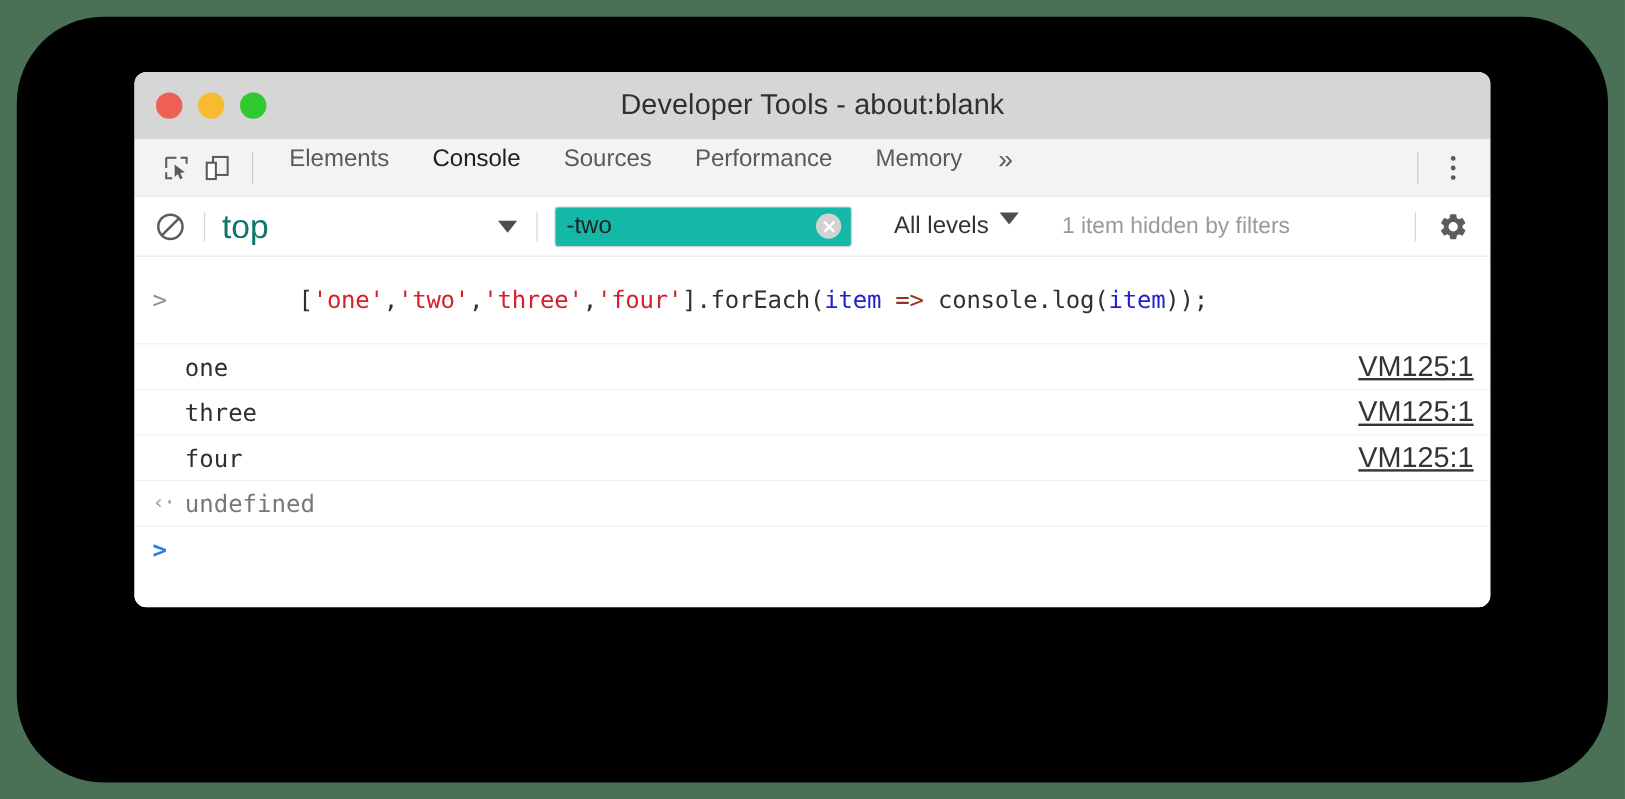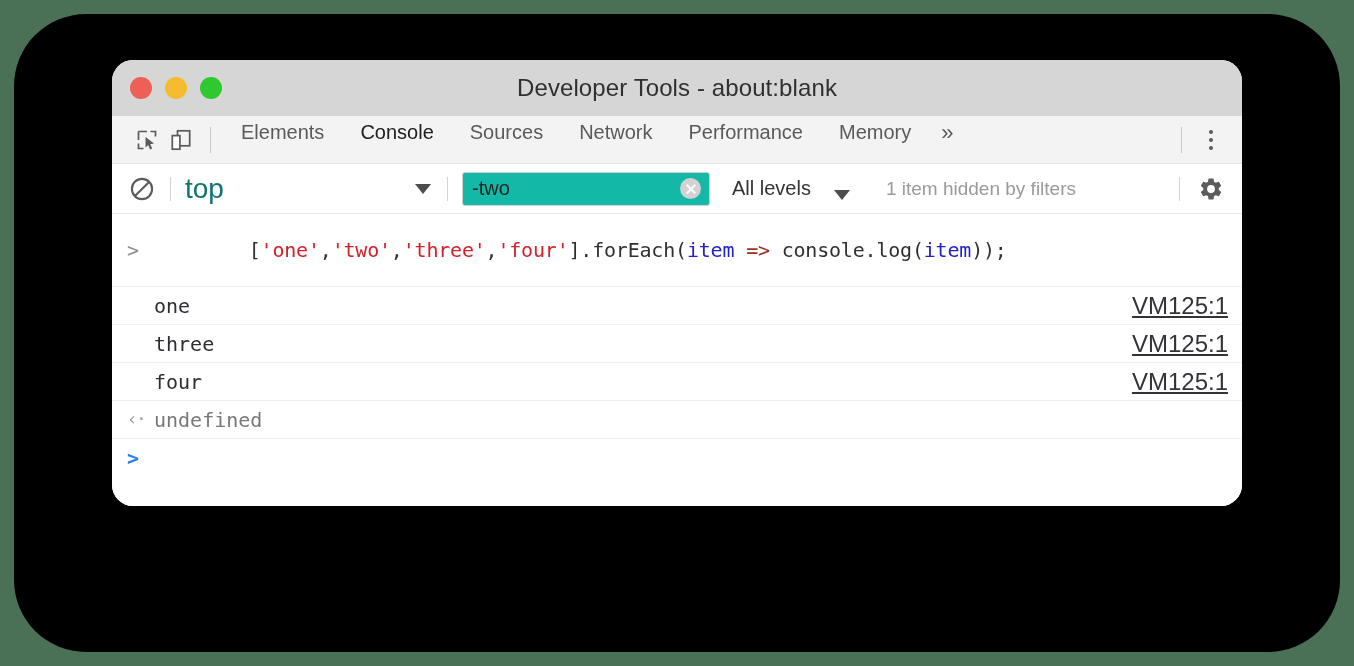--- a/index.html
+++ b/index.html
@@ -33,21 +33,21 @@
     border-radius: 72px;
   }
 
   
   .window {
     position: absolute;
     left: 112px;
     top: 60px;
     width: 1130px;
     height: 446px;
-    border-radius: 21px;
+    border-radius: 10px;
     overflow: hidden;
     background: #ffffff;
     display: flex;
     flex-direction: column;
   }
 
   
   .titlebar {
     position: relative;
     height: 56px;
@@ -234,23 +234,23 @@
     left: 4.5px;
     top: 9.6px;
     width: 12px;
     height: 1.8px;
     background: #ffffff;
   }
   .clear-x::before { transform: rotate(45deg); }
   .clear-x::after  { transform: rotate(-45deg); }
   .levels {
     display: flex;
-    align-items: flex-end;
-    gap: 23px;
-    margin-left: 22px;
+    align-items: flex-start;
+    gap: 9px;
+    margin-left: 35px;
   }
   .levels .lbl {
     font-size: 20px;
     color: #333333;
   }
   .hidden-msg {
     font-size: 19px;
     color: #9a9a9a;
     margin-left: 34px;
     white-space: nowrap;
@@ -348,21 +348,20 @@
       <svg width="24" height="24" viewBox="0 0 24 24">
         <rect x="8.5" y="2.8" width="12.2" height="15" fill="none" stroke="#5a5a5a" stroke-width="1.7"></rect>
         <rect x="3.3" y="7.6" width="7.6" height="13.6" fill="#ffffff" stroke="#5a5a5a" stroke-width="1.7"></rect>
       </svg>
     </div>
     <div class="tb-sep"></div>
 
     <div class="tab">Elements</div>
     <div class="tab active">Console</div>
     <div class="tab">Sources</div>
-    <div class="tab">Network</div>
     <div class="tab">Performance</div>
     <div class="tab">Memory</div>
     <div class="tab more">»</div>
 
     <div class="tabbar-right">
       <div class="tb-sep"></div>
       <div class="kebab">
         <i></i>
           <i></i>
           <i></i>

